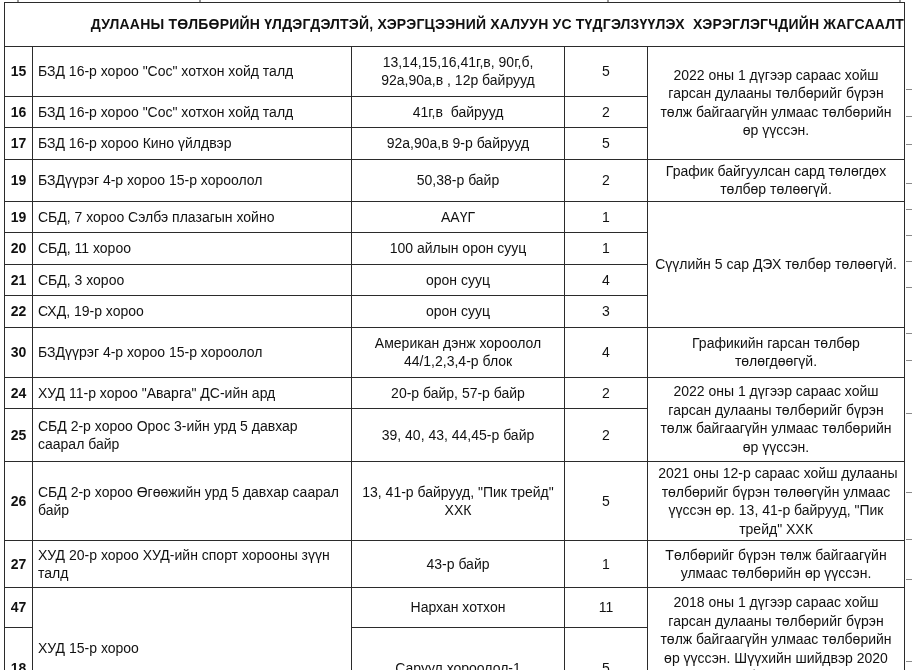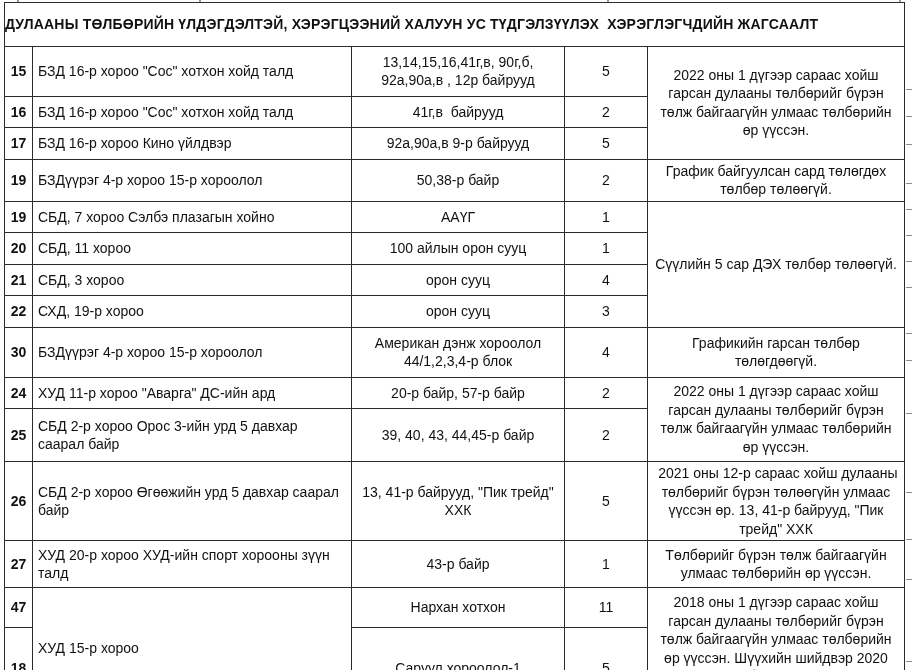--- a/index.html
+++ b/index.html
@@ -13,21 +13,21 @@
     border-collapse:collapse; table-layout:fixed;
   }
   table.grid td {
     border:1px solid #2b2b2b;
     vertical-align:middle;
     font-size:14px;
     line-height:1.32;
     overflow:hidden;
   }
   td.c-title {
-    font-weight:bold; font-size:15px; text-align:left;
+    font-weight:bold; font-size:15px; text-align:right;
     white-space:pre-wrap; letter-spacing:0.2px;
   }
   td.c-no  { text-align:center; padding:1px 2px;font-weight:bold; }
   td.c-loc { text-align:left; padding:2px 5px; white-space:pre-wrap; }
   td.c-bld { text-align:center; padding:6px 5px; white-space:pre-wrap;margin-top:27px; }
   td.c-cnt { text-align:center; padding:1px 2px; }
   td.c-note{ text-align:center; padding:2px 5px; white-space:pre-wrap; }
   td.c-partial { border-bottom:none; }
 
   .tick-r { position:absolute; left:906px; width:6px; height:1px; background:#8a8a8a; }

